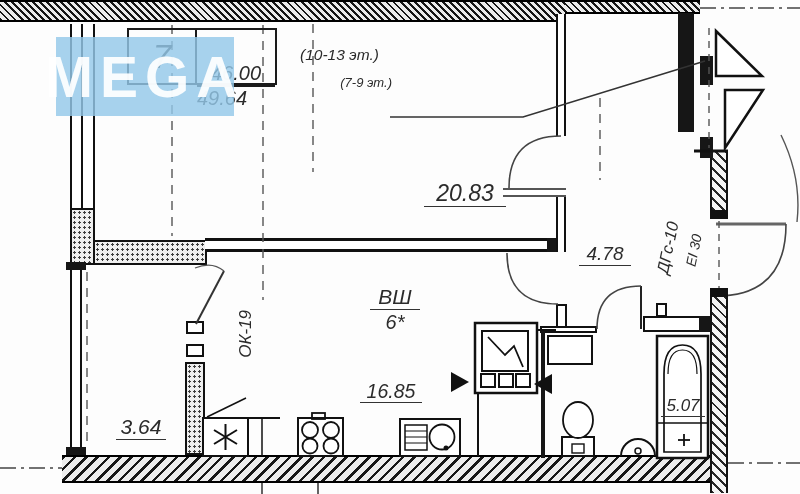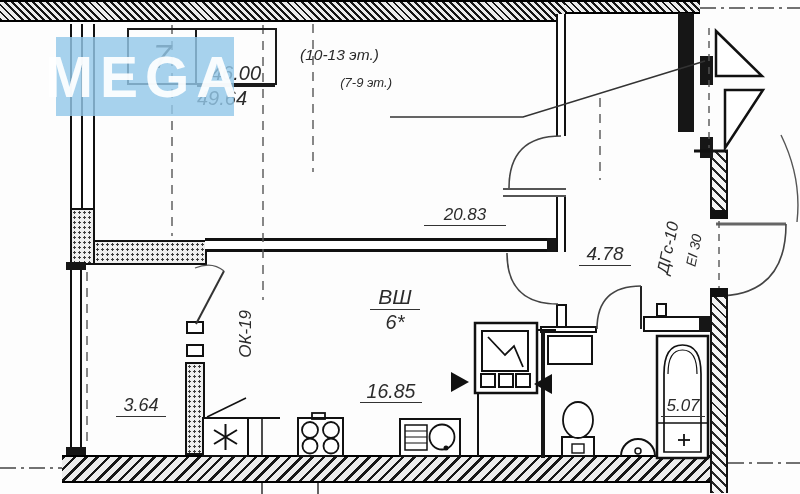--- a/index.html
+++ b/index.html
@@ -220,24 +220,24 @@
         </div>
       <div class="r2">
           <span class="tbl-num" style="font-size:20px;">49.64</span>
         </div>
     </div>
   </div>
 
   <div class="lbl" style="left:300px;top:47px;width:92px;text-align:left;font-size:15.5px;">(10-13 эт.)</div>
   <div class="lbl" style="left:310px;top:76px;width:82px;text-align:right;font-size:13px;">(7-9 эт.)</div>
 
-  <div class="lbl uline" style="left:424px;top:206px;width:82px;font-size:17px;">20.83</div>
+  <div class="lbl uline" style="left:424px;top:181px;width:82px;font-size:23px;">20.83</div>
   <div class="lbl uline" style="left:579px;top:244px;width:52px;font-size:19px;">4.78</div>
   <div class="lbl uline" style="left:360px;top:381px;width:62px;font-size:19.5px;">16.85</div>
-  <div class="lbl uline" style="left:116px;top:396px;width:50px;font-size:18px;">3.64</div>
+  <div class="lbl uline" style="left:116px;top:416px;width:50px;font-size:21px;">3.64</div>
   <div class="lbl uline" style="left:661px;top:397px;width:44px;font-size:17px;z-index:4;">5.07</div>
 
   <div class="lbl uline" style="left:370px;top:286px;width:50px;font-size:21px;">ВШ</div>
   <div class="lbl" style="left:372px;top:312px;width:46px;font-size:20px;">6*</div>
 
   <div class="lbl" style="left:211px;top:325px;width:70px;font-size:17px;transform:rotate(-90deg);">ОК-19</div>
   <div class="lbl" style="left:623px;top:239px;width:90px;font-size:16.5px;transform:rotate(-78deg);">ДГс-10</div>
   <div class="lbl" style="left:664px;top:243px;width:60px;font-size:14px;transform:rotate(-78deg);">EI 30</div>
 
   <div class="abs wm" style="left:56px;top:37px;width:178px;height:79px;z-index:6;">MEGA</div>

